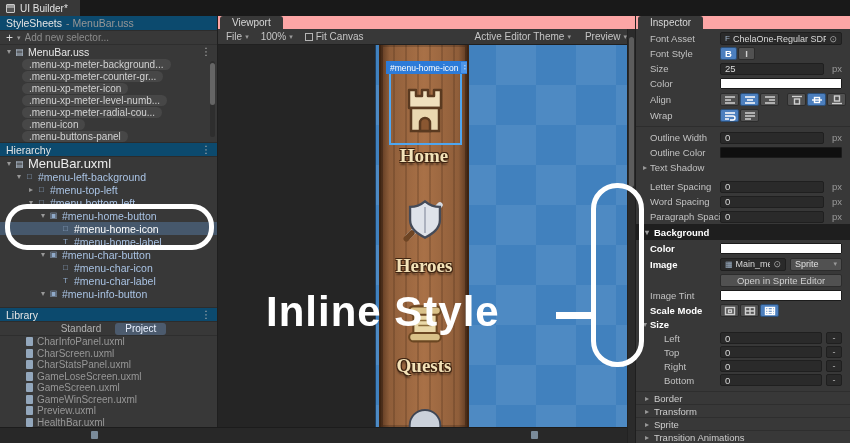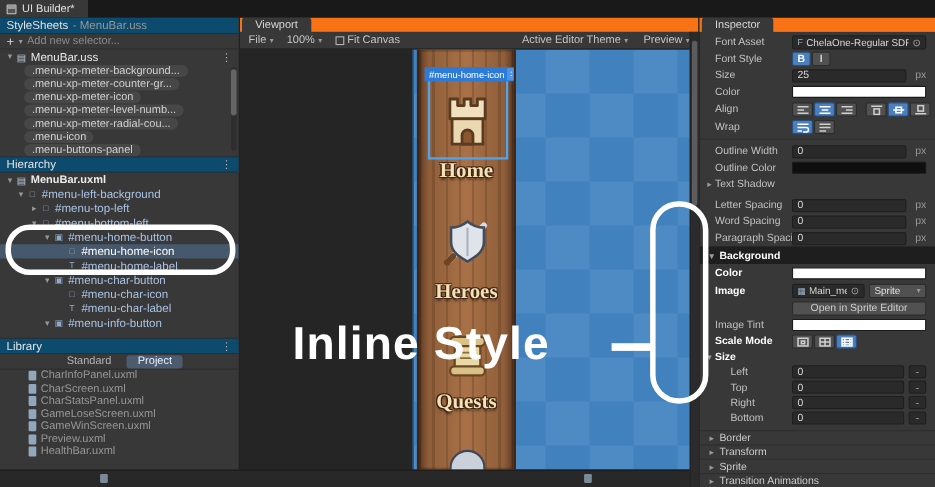--- a/index.html
+++ b/index.html
@@ -27,40 +27,40 @@
 .ss-toolbar{height:14px;display:flex;align-items:center;padding:0 6px;gap:4px;border-bottom:1px solid #2E2E2E;}
 .plus{color:#DADADA;font-size:12px;line-height:10px;cursor:pointer;}
 .caret{font-size:7px;color:#9A9A9A;}
 .add-input{flex:1;background:transparent;border:none;outline:none;color:#CFCFCF;font-size:10px;font-family:"Liberation Sans",sans-serif;}
 .add-input::placeholder{color:#8C8C8C;}
 
 .t-row{height:13px;display:flex;align-items:center;white-space:nowrap;cursor:pointer;}
 .arrow{width:10px;flex:none;color:#989898;font-size:8px;text-align:center;}
 .h-icon{width:11px;flex:none;font-size:8px;color:#8FA9C9;text-align:center;margin-right:3px;}
 .h-label{color:#A9C3E4;font-size:10.5px;}
-.root-label{color:#ECECEC;font-weight:bold;font-size:10px;}
+.root-label{color:#ECECEC;font-weight:normal;font-size:13px;}
 .t-row.selected{background:#46586C;}
 .t-row.selected .h-label{color:#FFFFFF;}
 .file-ic{width:11px;flex:none;font-size:9px;color:#B9C7D8;text-align:center;margin-right:3px;}
 .uss-name{color:#E8E8E8;font-size:10.5px;}
 .uss-root .dots{margin-right:6px;}
 .pill-row{height:12px;display:flex;align-items:center;padding-left:22px;cursor:pointer;}
 .pill{background:#474747;border-radius:7px;padding:0 7px;height:11px;display:flex;align-items:center;color:#D2D2D2;font-size:10px;line-height:11px;}
 .ss-scroll{position:absolute;right:2px;top:45px;width:5px;height:76px;background:#2E2E2E;border-radius:3px;}
 .ss-thumb{position:absolute;top:2px;left:0;right:0;height:42px;background:#656565;border-radius:3px;}
 
 .lib-tabs{height:14px;background:#383838;border-bottom:1px solid #2E2E2E;display:flex;align-items:center;justify-content:center;gap:4px;}
 .lib-tab{padding:0 10px;height:12px;line-height:12px;color:#B2B2B2;font-size:10px;border-radius:3px;cursor:pointer;}
 .lib-tab.active{background:#4C5B6E;color:#EAF2FF;}
 .lib-row{height:11.5px;display:flex;align-items:center;gap:4px;padding-left:26px;color:#979797;font-size:10px;cursor:pointer;}
 .doc-icon{width:7px;height:9px;background:#93A7BC;border-radius:1px;flex:none;}
 .doc-icon.small{width:7px;height:8px;background:#7A8A99;}
 
 
-.tab-strip{height:13px;background:#f97316;display:flex;align-items:flex-end;padding-left:2px;}
+.tab-strip{height:13px;background:#fca5a5;display:flex;align-items:flex-end;padding-left:2px;}
 .tab{background:#383838;color:#D8D8D8;font-size:10px;padding:1px 12px;border-radius:3px 3px 0 0;}
 .vp-toolbar{height:16px;background:#383838;border-bottom:1px solid #202020;display:flex;align-items:center;padding:0 8px;gap:12px;color:#C6C6C6;font-size:10px;}
 .tb-item{display:flex;align-items:center;gap:3px;cursor:pointer;}
 .vp-toolbar .right{margin-left:auto;display:flex;gap:14px;align-items:center;}
 .sq-icon{width:8px;height:8px;border:1px solid #B5B5B5;display:inline-block;}
 .vp-body{position:absolute;left:0;top:29px;right:0;bottom:0;background:#252525;overflow:hidden;}
 .canvas{position:absolute;left:157px;top:0;right:0;bottom:0;background-color:#4181BE;border-left:1px solid #1E3E5E;
   background-image:linear-gradient(45deg,rgba(255,255,255,.07) 25%,transparent 25%,transparent 75%,rgba(255,255,255,.07) 75%),
                    linear-gradient(45deg,rgba(255,255,255,.07) 25%,transparent 25%,transparent 75%,rgba(255,255,255,.07) 75%);
   background-position:0 0,40px 40px;background-size:80px 80px;}
@@ -262,20 +262,24 @@
         <span class="doc-icon"></span>
         <span>CharScreen.uxml</span>
       </div>
     <div class="lib-row">
         <span class="doc-icon"></span>
         <span>CharStatsPanel.uxml</span>
       </div>
     <div class="lib-row">
         <span class="doc-icon"></span>
         <span>GameLoseScreen.uxml</span>
+      </div>
+    <div class="lib-row">
+        <span class="doc-icon"></span>
+        <span>GameScreen.uxml</span>
       </div>
     <div class="lib-row">
         <span class="doc-icon"></span>
         <span>GameWinScreen.uxml</span>
       </div>
     <div class="lib-row">
         <span class="doc-icon"></span>
         <span>Preview.uxml</span>
       </div>
     <div class="lib-row">

